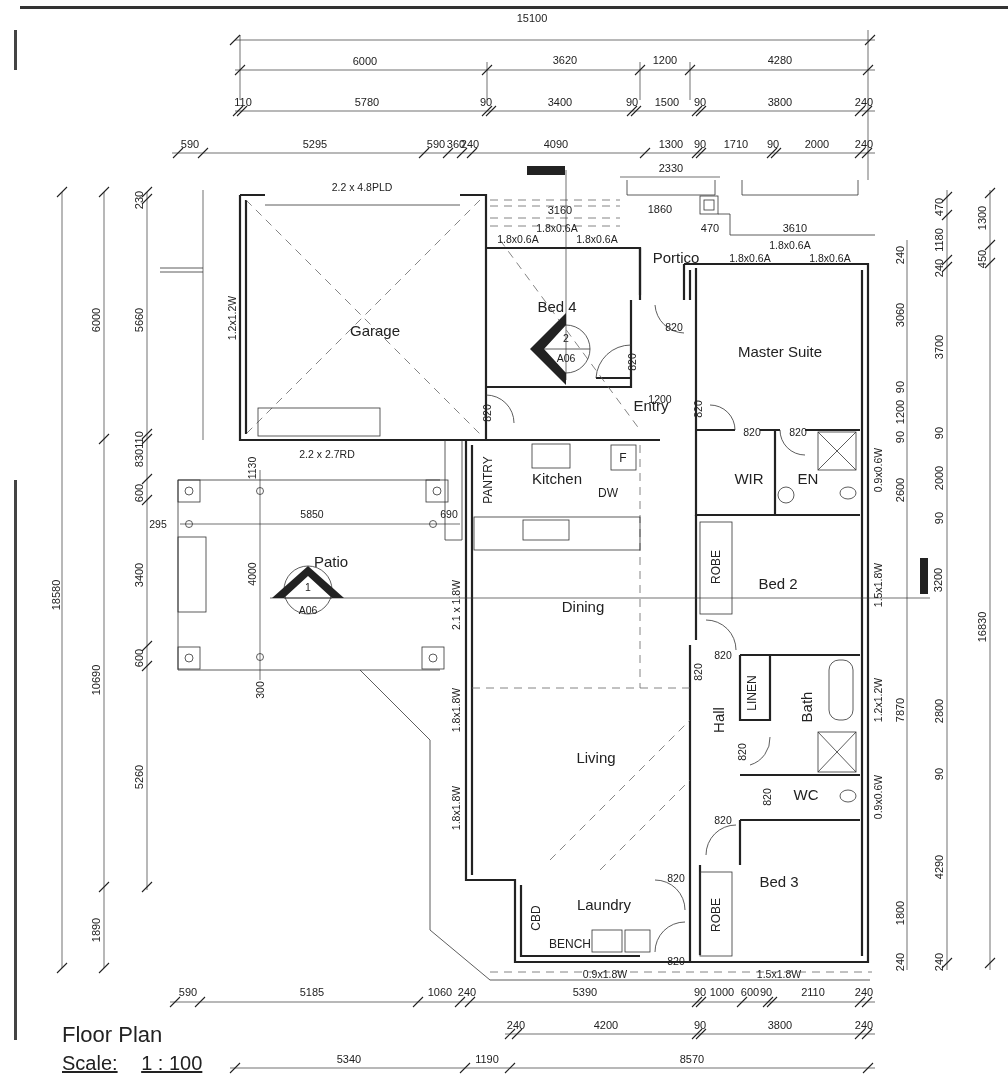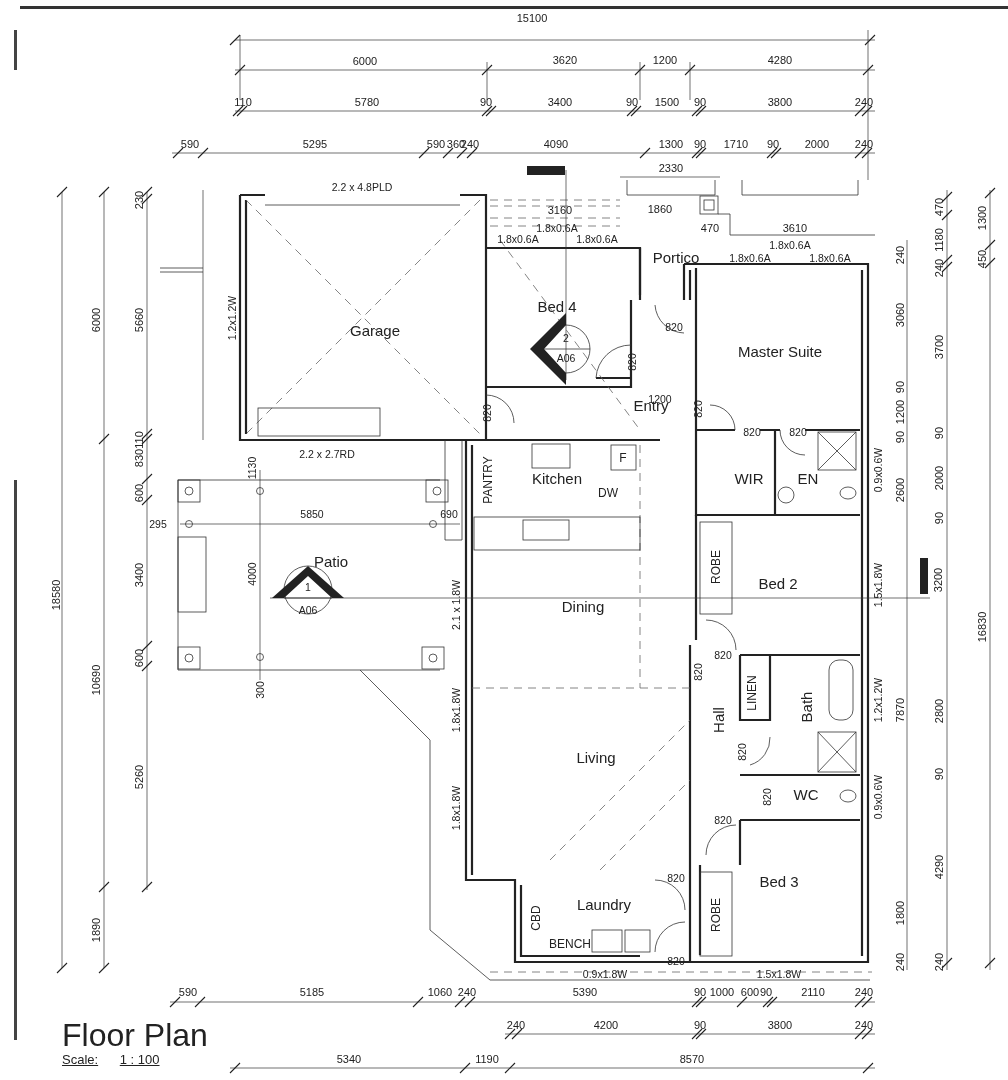--- a/index.html
+++ b/index.html
@@ -1,22 +1,22 @@
 <!DOCTYPE html>
 <html><head>
 <meta charset="utf-8">
 <style>
   html,body{margin:0;padding:0;background:#fff;}
   body{width:1008px;height:1080px;overflow:hidden;position:relative;font-family:"Liberation Sans",sans-serif;color:#222;}
   #plan{position:absolute;left:0;top:0;width:1008px;height:1080px;}
   .topline{position:absolute;left:20px;top:6px;width:988px;height:3px;background:#333;}
   .binder{position:absolute;left:14px;width:3px;background:#444;}
   .title-block{position:absolute;left:62px;top:1020px;}
-  .title{font-size:32px;color:#222;line-height:30px;}
-  .scale{font-size:13px;margin-top:2px;}
+  .title{font-size:22px;color:#222;line-height:30px;}
+  .scale{font-size:20px;margin-top:2px;}
   .scale span{text-decoration:underline;}
   .scale .sv{margin-left:18px;}
   svg text{font-family:"Liberation Sans",sans-serif;fill:#222;}
   .dim{font-size:11px;}
   .room{font-size:15px;}
   .roomsm{font-size:12px;}
   .win{font-size:10.5px;}
   .wall{stroke:#222;stroke-width:2.2;fill:none;}
   .thin{stroke:#333;stroke-width:0.8;fill:none;}
   .dl{stroke:#333;stroke-width:0.7;fill:none;}

